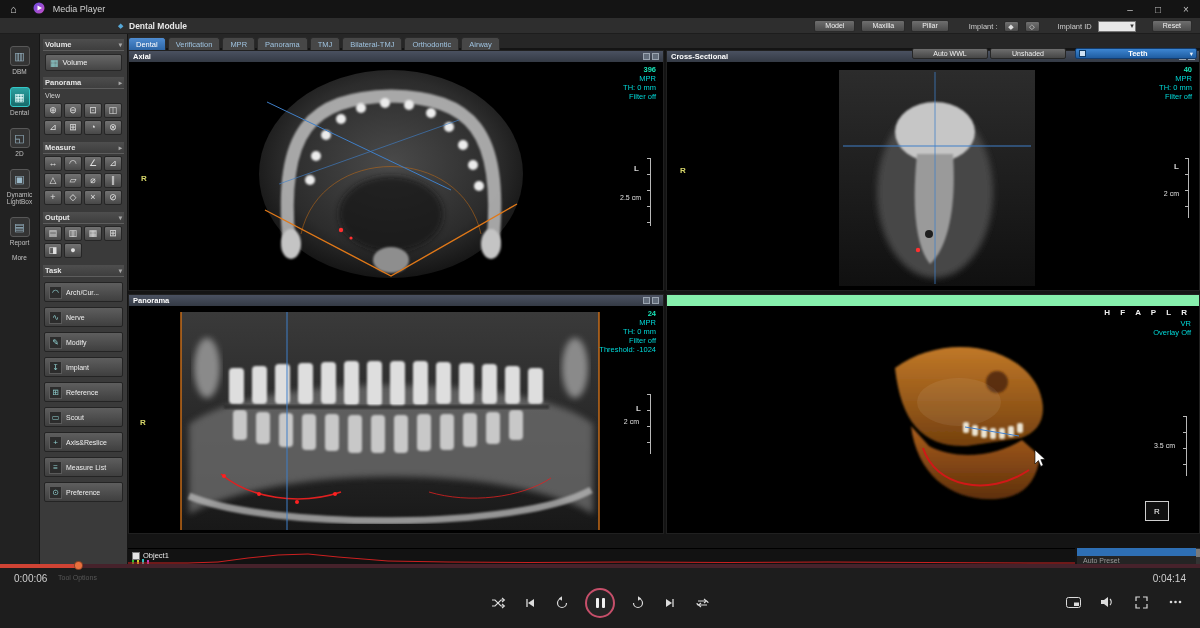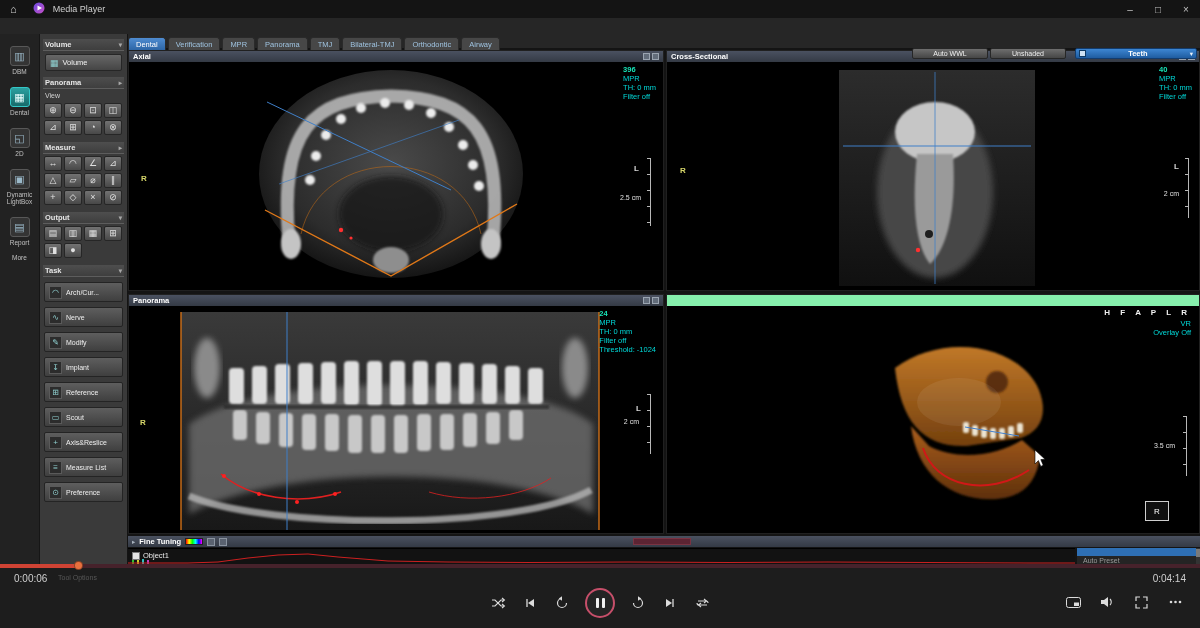--- a/index.html
+++ b/index.html
@@ -67,21 +67,21 @@
 
   
   .main{position:absolute;left:128px;top:30px;right:0;bottom:0;background:#141414}
   .vp{position:absolute;background:#86efac;border:1px solid #202020}
   .vp-bar{height:11px;background:linear-gradient(#4a5160,#343a45);display:flex;align-items:center;
     padding:0 4px;gap:3px}
   .vp-title{font-size:7.5px;font-weight:bold;color:#fff;line-height:9px}
   .vp-icons{margin-left:auto;display:flex;gap:2px}
   .vp-ic{width:7px;height:7px;border:1px solid #9aa4b0;background:#626c7a}
   .vp-c{position:absolute;left:0;right:0;top:11px;bottom:0;overflow:hidden;background:#000}
-  .ov{position:absolute;right:7px;top:3px;font-size:7.5px;line-height:9px;color:#00d9d9}
+  .ov{position:absolute;right:7px;top:3px;text-align:right;font-size:7.5px;line-height:9px;color:#00d9d9}
   .ov .num{color:#17e3b7;font-weight:bold}
   .oletter{position:absolute;font-size:8px;font-weight:bold}
   .ruler{position:absolute;width:4px;border-right:1px solid #b8b8b8;
     background:repeating-linear-gradient(to bottom,#b8b8b8 0 1px,transparent 1px 16px)}
   .scale-label{position:absolute;font-size:7px;color:#e0e0e0}
   .orient-row{position:absolute;right:8px;top:2px;font-size:8px;font-weight:bold;color:#f0f0f0;letter-spacing:4px}
   .ov2{position:absolute;right:8px;top:13px;text-align:right;font-size:7.5px;line-height:9px;color:#00d9d9}
   .cube{position:absolute;right:30px;bottom:12px;width:24px;height:20px;border:1px solid #cfcfcf;
     color:#fff;font-size:8px;display:flex;align-items:center;justify-content:center;background:rgba(40,40,40,.4)}
 
@@ -149,20 +149,37 @@
     <span class="tb-title">Media Player</span>
     <div class="tb-win">
       <span class="tb-btn">–</span>
       <span class="tb-btn">□</span>
       <span class="tb-btn">×</span>
     </div>
   </div>
 
   <div class="app">
 
+    <div class="app-header">
+      <span class="module-bullet">◆</span>
+      <span class="app-title">Dental Module</span>
+      <div class="hdr-right">
+        <span class="hbtn">Model</span>
+        <span class="hbtn">Maxilla</span>
+        <span class="hbtn">Pillar</span>
+        <span class="hlabel" style="margin-left:14px">Implant :</span>
+        <span class="mini-ib">◆</span>
+        <span class="mini-ib">◇</span>
+        <span class="hlabel" style="margin-left:12px">Implant ID</span>
+        <span class="combo">
+            <span>▾</span>
+          </span>
+        <span class="hbtn" style="margin-left:10px">Reset</span>
+      </div>
+    </div>
 
     <div class="app-tabs">
       <span class="tab active">Dental</span>
       <span class="tab">Verification</span>
       <span class="tab">MPR</span>
       <span class="tab">Panorama</span>
       <span class="tab">TMJ</span>
       <span class="tab">Bilateral-TMJ</span>
       <span class="tab">Orthodontic</span>
       <span class="tab">Airway</span>
@@ -510,28 +527,20 @@
             <div>Overlay Off</div>
           </div>
           <div class="ruler" style="right:12px;top:110px;height:60px"></div>
           <span class="scale-label" style="right:24px;top:136px">3.5 cm</span>
           <div class="cube">
             <span>R</span>
           </div>
         </div>
       </div>
 
-      <div class="ft-bar">
-        <span style="color:#a8b2be;font-size:6.5px">▸</span>
-        <span class="ft-title">Fine Tuning</span>
-        <span class="ft-grad"></span>
-        <span class="ft-chip"></span>
-        <span class="ft-chip"></span>
-        <span class="ft-band"></span>
-      </div>
       <div class="ft-btn" style="left:784px;width:76px">Auto WWL</div>
       <div class="ft-btn" style="left:862px;width:76px">Unshaded</div>
       <div class="teeth-btn">
         <span class="teeth-chip"></span>
         <span class="teeth-label">Teeth</span>
         <span class="teeth-caret">▾</span>
       </div>
 
       <div class="hist">
         <svg width="947" height="18" viewBox="0 0 947 18">

